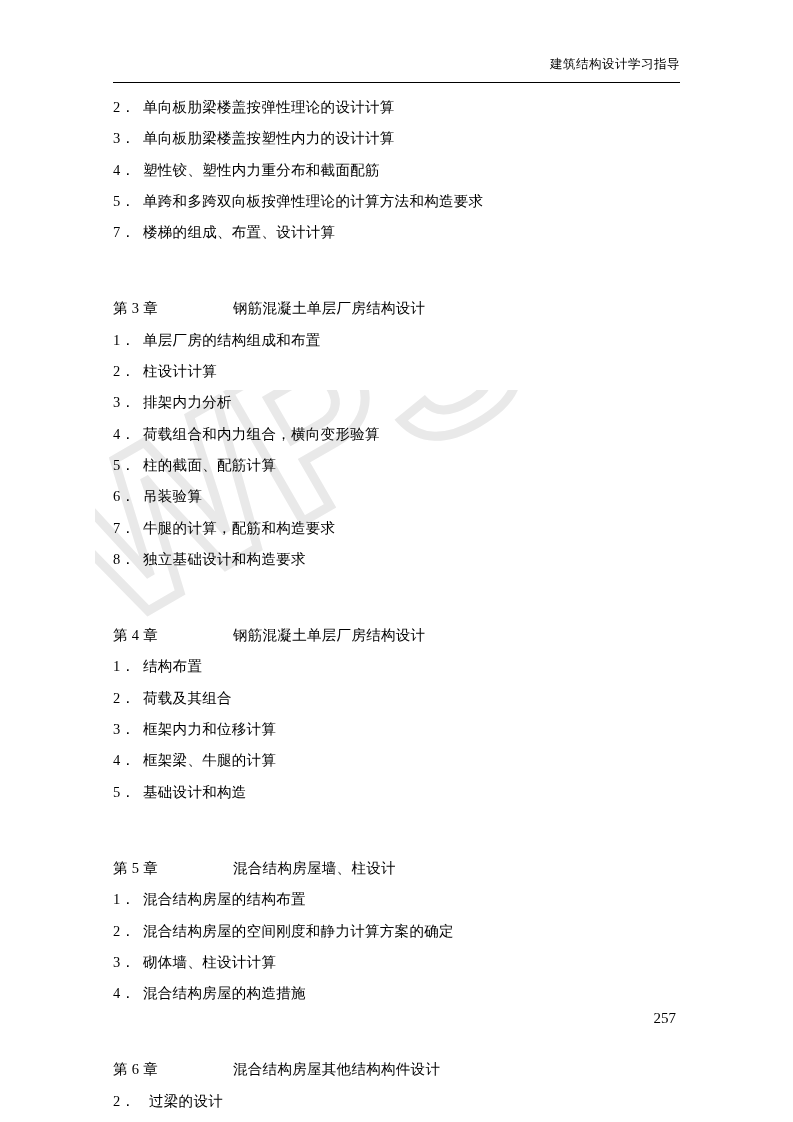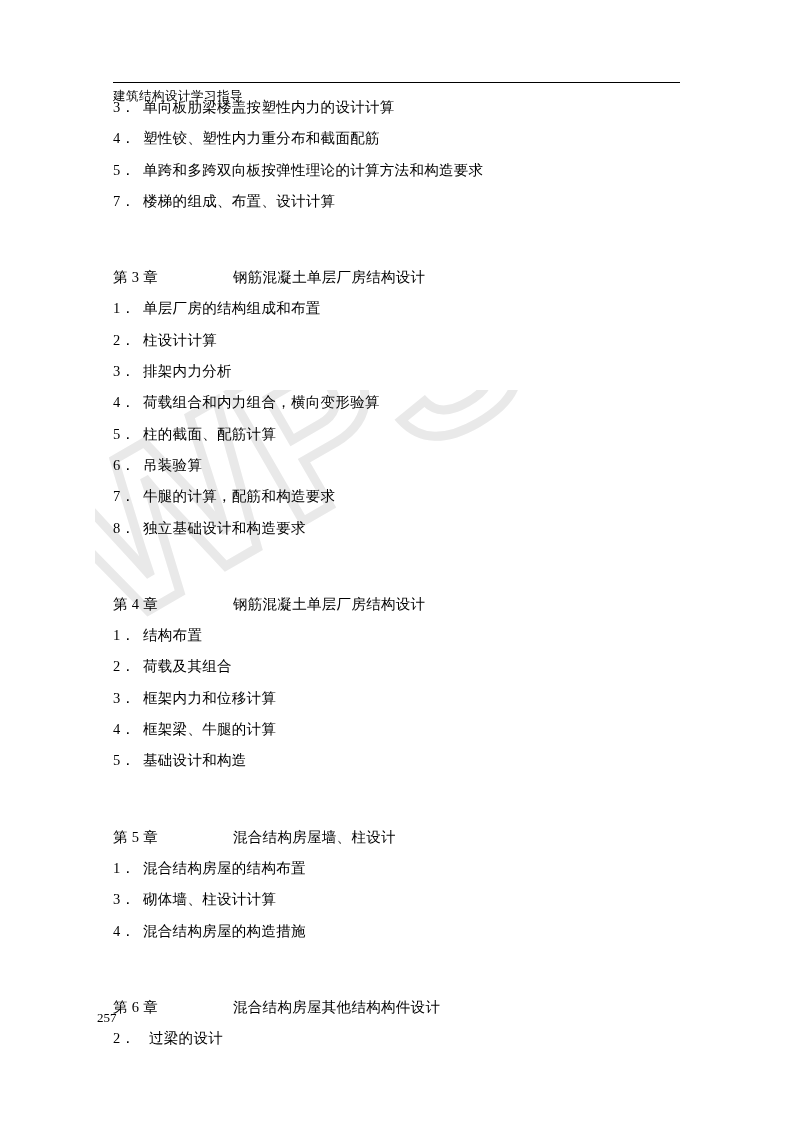--- a/index.html
+++ b/index.html
@@ -29,25 +29,24 @@
     z-index: 0;
   }
   .watermark svg { display: block; }
 
   
   .header {
     position: absolute;
     left: 113px;
     top: 56px;
     width: 567px;
-    text-align: left;
+    text-align: right;
     font-size: 12.5px;
     letter-spacing: 0.5px;
     z-index: 2;
-    margin-top: 32px;
   }
   .header-rule {
     position: absolute;
     left: 113px;
     top: 82px;
     width: 567px;
     height: 0;
     border-top: 1px solid #000000;
     z-index: 2;
   }
@@ -75,43 +74,44 @@
     width: 120px;
     margin-top: 45px;
   }
   .line.wide-num .num {
     width: 36px;
   }
 
   
   .pagenum {
     position: absolute;
-    left: 97px;
+    left: 109px;
     top: 1010px;
     width: 567px;
-    text-align: left;
-    font-size: 13px;
+    text-align: right;
+    font-size: 15px;
     z-index: 2;
   }
 </style>
 </head>
 <body>
 
 <div class="page">
 
   <div class="watermark">
     <svg width="540" height="320" viewBox="0 0 540 320" xmlns="http://www.w3.org/2000/svg">
       <text x="20" y="240" transform="rotate(-30 20 240)" font-family="Liberation Sans, sans-serif" font-size="215" font-weight="bold" fill="none" stroke="#e9e9e9" stroke-width="9">WPS</text>
     </svg>
   </div>
 
   <div class="header">建筑结构设计学习指导</div>
   <div class="header-rule"></div>
 
   <div class="content">
+    <div class="line"><span class="num">2．</span><span>单向板肋梁楼盖按弹性理论的设计计算</span></div>
     <div class="line"><span class="num">3．</span><span>单向板肋梁楼盖按塑性内力的设计计算</span></div>
     <div class="line"><span class="num">4．</span><span>塑性铰、塑性内力重分布和截面配筋</span></div>
     <div class="line"><span class="num">5．</span><span>单跨和多跨双向板按弹性理论的计算方法和构造要求</span></div>
     <div class="line"><span class="num">7．</span><span>楼梯的组成、布置、设计计算</span></div>
     <div class="line chapter"><span class="ch">第 3 章</span><span>钢筋混凝土单层厂房结构设计</span></div>
     <div class="line"><span class="num">1．</span><span>单层厂房的结构组成和布置</span></div>
     <div class="line"><span class="num">2．</span><span>柱设计计算</span></div>
     <div class="line"><span class="num">3．</span><span>排架内力分析</span></div>
     <div class="line"><span class="num">4．</span><span>荷载组合和内力组合，横向变形验算</span></div>
     <div class="line"><span class="num">5．</span><span>柱的截面、配筋计算</span></div>
@@ -119,20 +119,21 @@
     <div class="line"><span class="num">7．</span><span>牛腿的计算，配筋和构造要求</span></div>
     <div class="line"><span class="num">8．</span><span>独立基础设计和构造要求</span></div>
     <div class="line chapter"><span class="ch">第 4 章</span><span>钢筋混凝土单层厂房结构设计</span></div>
     <div class="line"><span class="num">1．</span><span>结构布置</span></div>
     <div class="line"><span class="num">2．</span><span>荷载及其组合</span></div>
     <div class="line"><span class="num">3．</span><span>框架内力和位移计算</span></div>
     <div class="line"><span class="num">4．</span><span>框架梁、牛腿的计算</span></div>
     <div class="line"><span class="num">5．</span><span>基础设计和构造</span></div>
     <div class="line chapter"><span class="ch">第 5 章</span><span>混合结构房屋墙、柱设计</span></div>
     <div class="line"><span class="num">1．</span><span>混合结构房屋的结构布置</span></div>
+    <div class="line"><span class="num">2．</span><span>混合结构房屋的空间刚度和静力计算方案的确定</span></div>
     <div class="line"><span class="num">3．</span><span>砌体墙、柱设计计算</span></div>
     <div class="line"><span class="num">4．</span><span>混合结构房屋的构造措施</span></div>
     <div class="line chapter"><span class="ch">第 6 章</span><span>混合结构房屋其他结构构件设计</span></div>
     <div class="line wide-num"><span class="num">2．</span><span>过梁的设计</span></div>
   </div>
 
   <div class="pagenum">257</div>
 </div>
 
 </body></html>

